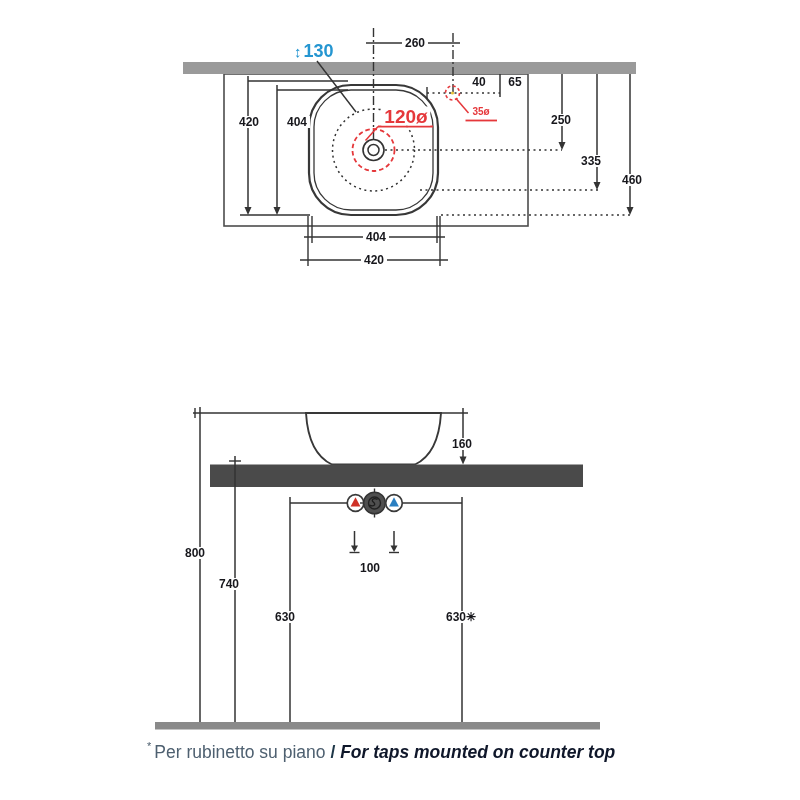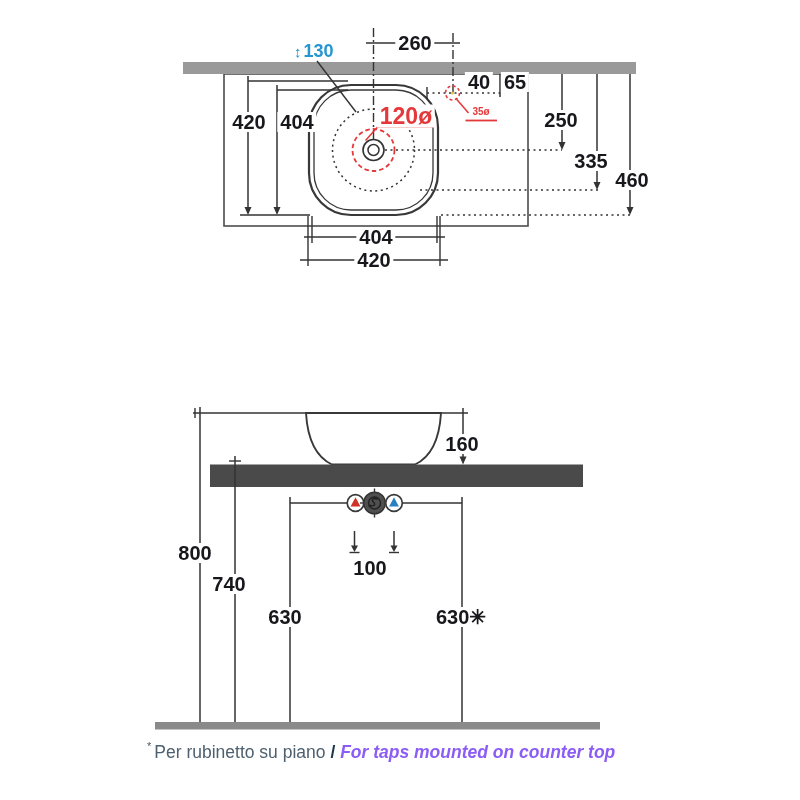--- a/index.html
+++ b/index.html
@@ -1,27 +1,27 @@
 <!DOCTYPE html>
 <html><head>
 <meta charset="utf-8">
 <style>
   html,body{margin:0;padding:0;background:#fff;}
   .canvas{position:relative;width:800px;height:800px;background:#fff;overflow:hidden;
           font-family:"Liberation Sans",sans-serif;}
   svg{position:absolute;left:0;top:0;}
   .lbl{position:absolute;transform:translate(-50%,-50%);background:#fff;padding:0 3px;
-       font-weight:bold;font-size:20px;color:#17171c;line-height:1;white-space:nowrap;}
-  .lbl.red{color:#e5383b;font-size:23px;}
+       font-weight:bold;font-size:12px;color:#17171c;line-height:1;white-space:nowrap;}
+  .lbl.red{color:#e5383b;font-size:19px;}
   .lbl.red.small{font-size:10px;}
   .lbl.blue{color:#2596d1;transform:none;font-size:18px;display:flex;align-items:center;gap:2px;background:transparent;}
   .lbl.blue .arr{font-size:15px;font-weight:bold;}
   .footer{position:absolute;left:147px;top:740px;font-size:17.5px;color:#4e6070;background:transparent;white-space:nowrap;}
   .footer sup{font-size:11px;vertical-align:8px;margin-right:3px;}
-  .footer .en{font-weight:bold;font-style:italic;color:#8b5cf6;margin-top:28px;}
+  .footer .en{font-weight:bold;font-style:italic;color:#0f172a;margin-top:28px;}
   .footer .sep{font-weight:bold;color:#1d3647;}
 </style>
 </head>
 <body>
 
 <div class="canvas">
 
 <svg width="800" height="800" viewBox="0 0 800 800">
 
   <g>

